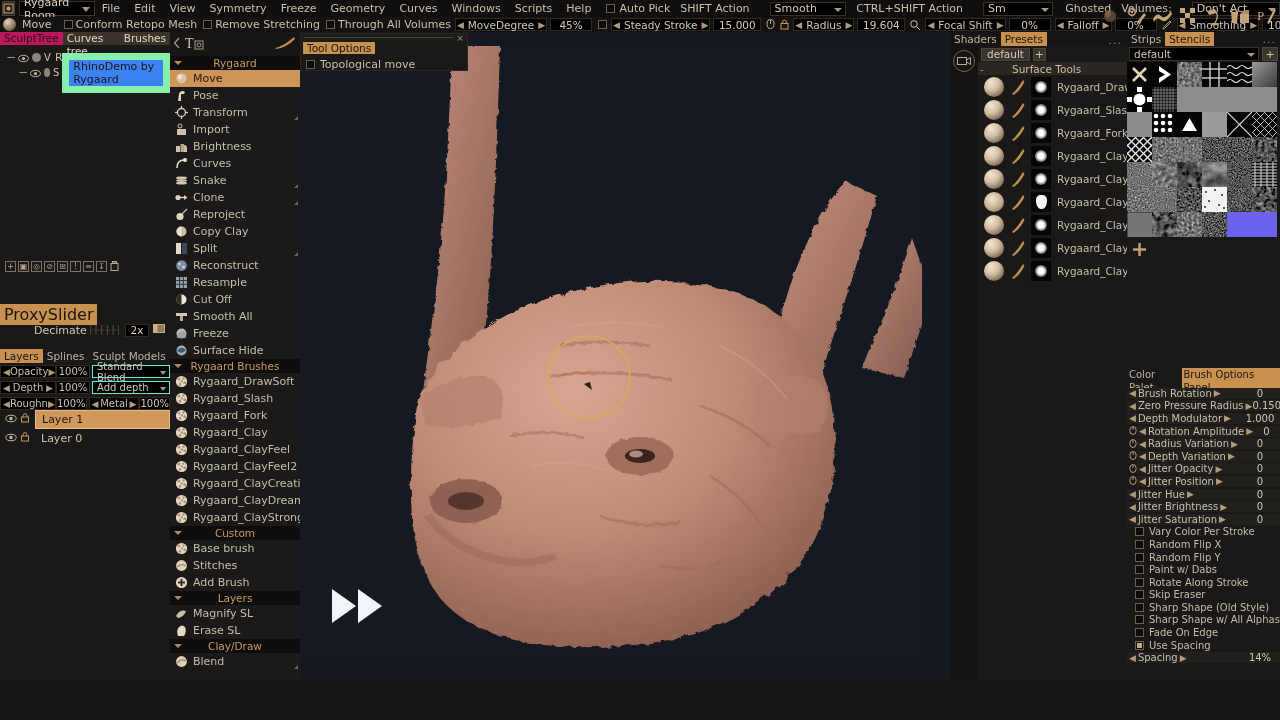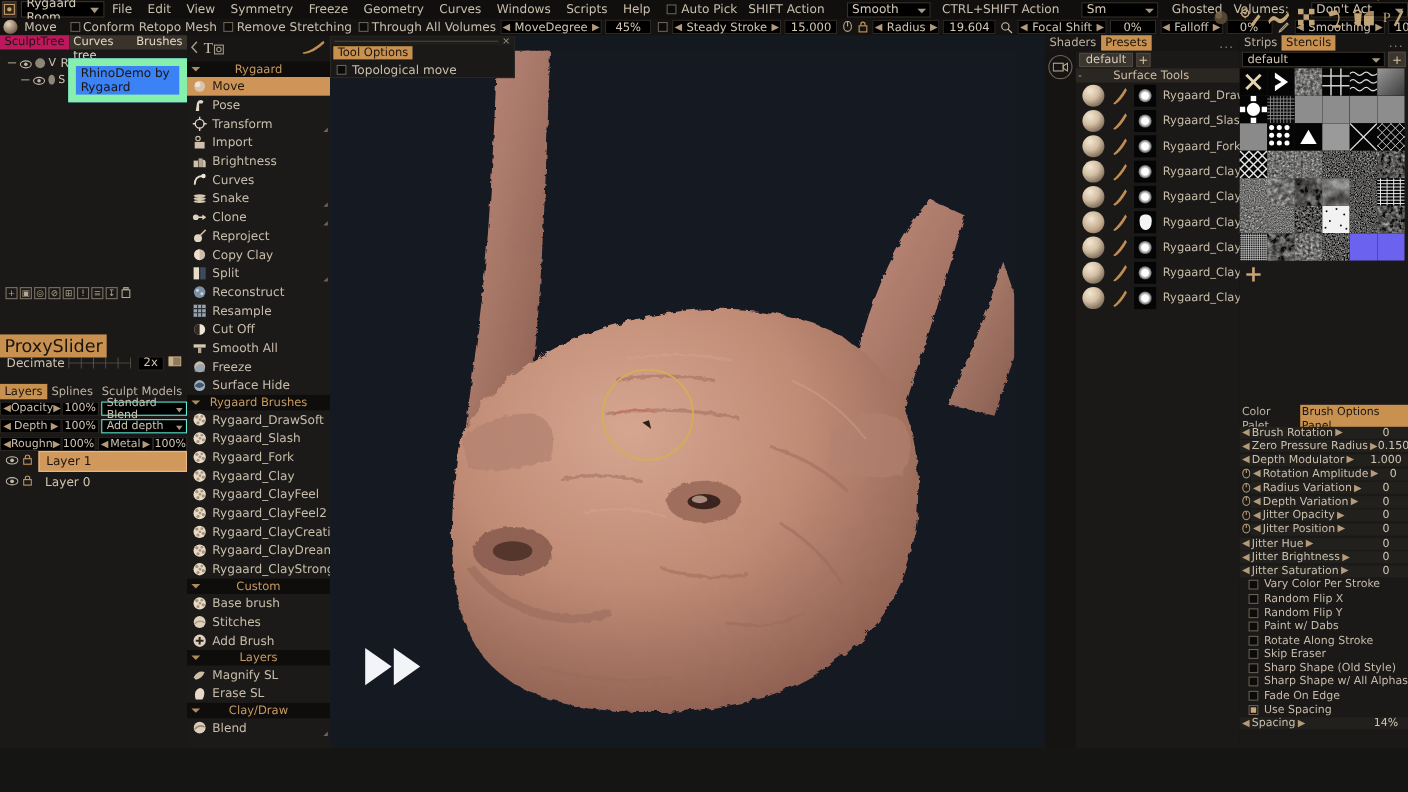--- a/index.html
+++ b/index.html
@@ -101,21 +101,21 @@
   .tletter { color: #cfc4b2; font-size: 10px; width: 8px; }
   .tname { color: #cfc4b2; font-size: 11px; }
   .tname.sel { background: #3b82f6; color: #1c1510; padding: 0 4px; border: 7px solid #86efac; }
 
   .lp-iconrow { position:absolute; left:0; top: 225px; width: 170px; height: 18px; display: flex; align-items: center; gap: 2px; padding-left: 5px; }
   .lp-ic { width: 11px; height: 11px; border: 1px solid #7d7263; display:flex; align-items:center;justify-content:center; color:#b4a892; font-size:8px;}
 
   .proxy-hdr { position:absolute; left:0; top:272px; width:170px; height:14px; }
   .proxy-tab { display:inline-block; background:#c8914f; color:#1a1410; font-size:16px; padding: 1px 4px; }
   .decimate-row { position:absolute; left:0; top:290px; width:170px; height:16px; display:flex; align-items:center; }
-  .decimate-lbl { font-size:11px; color:#cfc4b2; padding-left:6px; }
+  .decimate-lbl { font-size:11px; color:#cfc4b2; padding-left:6px;margin-left:28px; }
   .slider-track { flex:1; height:12px; margin: 0 3px; position:relative; }
 
   .layers-tabrow { position:absolute; left:0; top:317px; width:170px; height:14px; display:flex; }
   .lt { font-size:10.5px; line-height:14px; padding:0 4px; color:#bcb2a1; }
   .lt.active { background:#c8914f; color:#1a1410; }
 
   .prop-row { display:flex; align-items:center; height:15px; margin-top:1px; }
   .prop-spin { display:flex; align-items:center; background:#000; border:1px solid #2c2722; height:13px; width:56px; justify-content:space-between; padding:0 2px;}
   .prop-spin span { font-size:10px; color:#cbbfa d; }
   .prop-val { background:#000;border:1px solid #2c2722;height:13px;width:34px;display:flex;align-items:center;justify-content:center;font-size:10px;color:#cfc4b2;}

